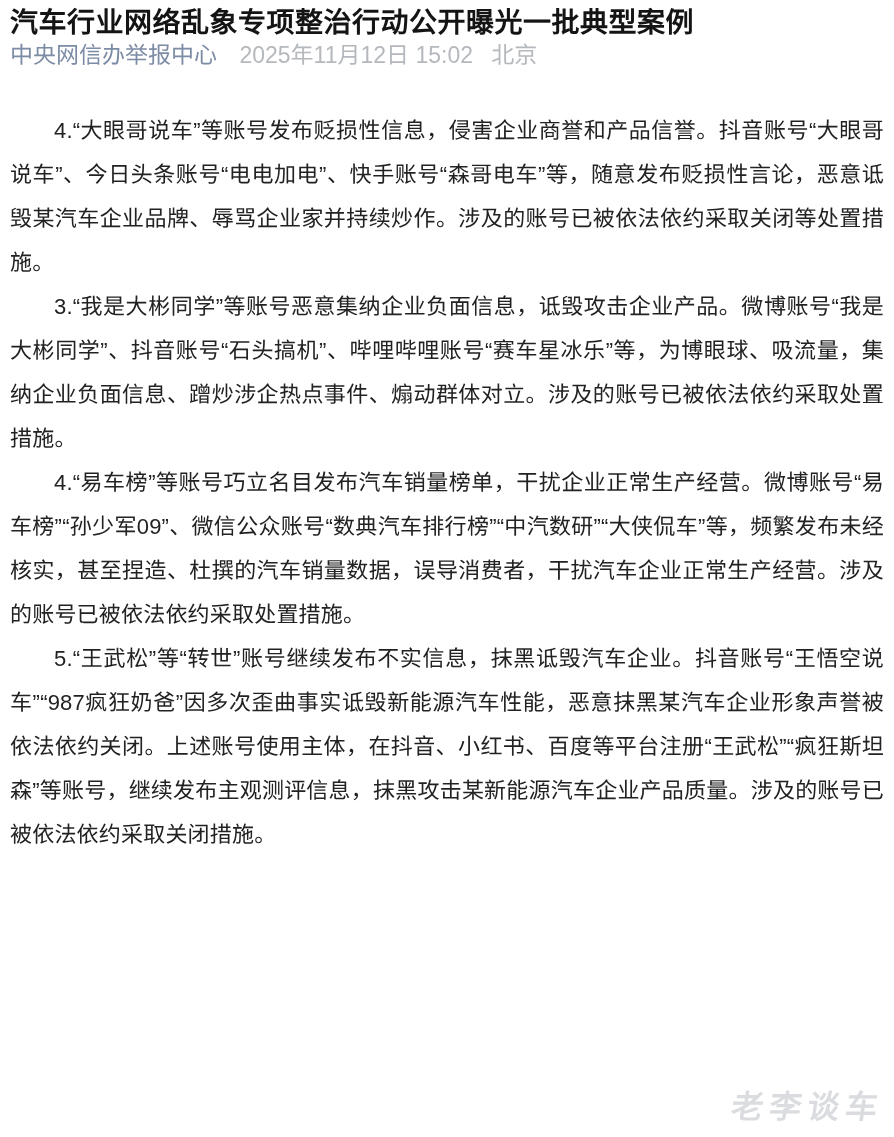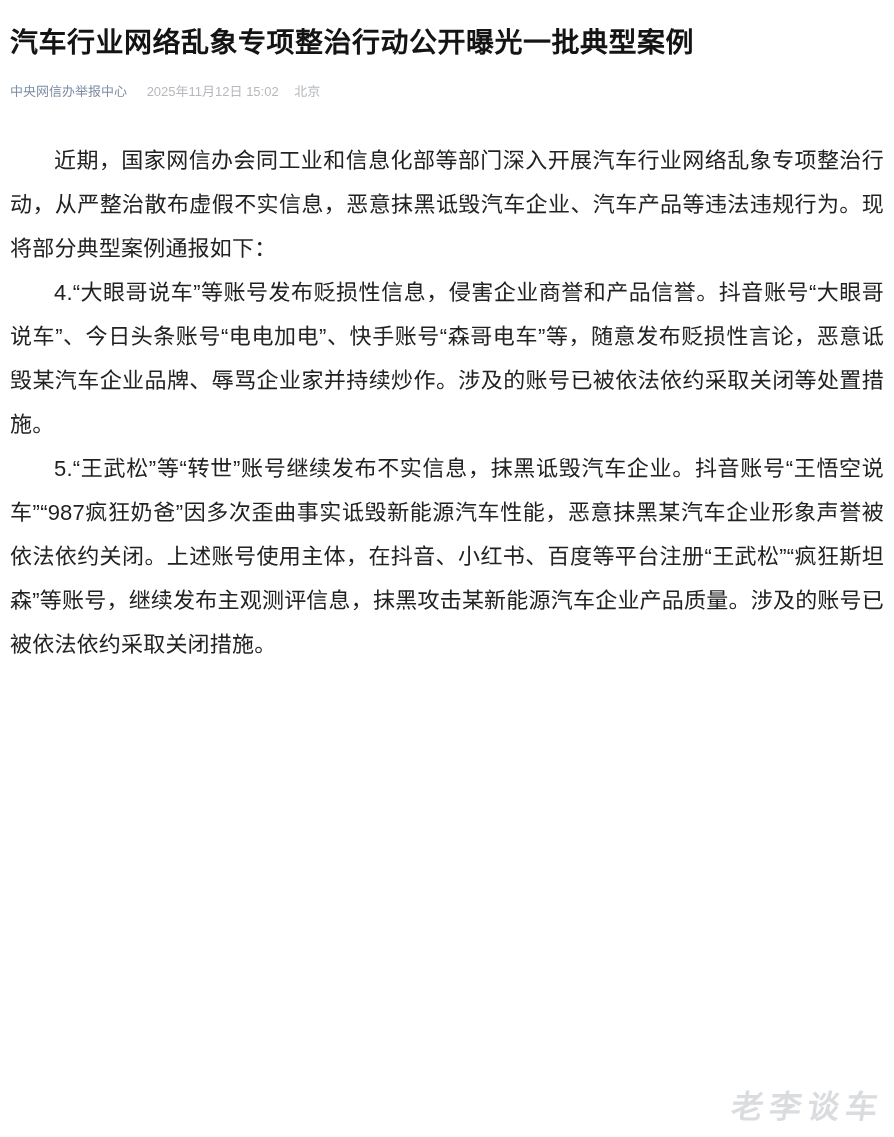--- a/index.html
+++ b/index.html
@@ -16,30 +16,29 @@
   .page {
     position: relative;
     box-sizing: border-box;
     width: 894px;
     height: 1137px;
     padding: 0 10px;
     background: #ffffff;
   }
   .article-title {
     margin: 0;
-    padding-top: 24px;
+    padding-top: 4px;
     font-size: 28px;
     line-height: 1.35;
     font-weight: 700;
     color: #141414;
     letter-spacing: 0.5px;
   }
   .byline {
-    margin-top: 22px;
-    font-size: 13px;
+    font-size: 23px;
     line-height: 1.2;
     color: #b5b8bc;
     white-space: nowrap;
   }
   .byline .author {
     color: #7d8ca5;
     margin-right: 16px;
     cursor: pointer;
   }
   .byline .date {
@@ -78,21 +77,22 @@
 
   <h1 class="article-title">汽车行业网络乱象专项整治行动公开曝光一批典型案例</h1>
 
   <div class="byline">
     <span class="author">中央网信办举报中心</span>
     <span class="date">2025年11月12日 15:02</span>
     <span class="location">北京</span>
   </div>
 
   <div class="content">
-    <p>近期，国家网信办会同工业和信息化部等部门深入开展汽车行业网络乱象专项整治行动，从严整治散布虚假不实信息，恶意抹黑诋毁汽车企业、汽车产品等违法违规行为。现将部分典型案例通报如下：</p>
     <p>4.“大眼哥说车”等账号发布贬损性信息，侵害企业商誉和产品信誉。抖音账号“大眼哥说车”、今日头条账号“电电加电”、快手账号“森哥电车”等，随意发布贬损性言论，恶意诋毁某汽车企业品牌、辱骂企业家并持续炒作。涉及的账号已被依法依约采取关闭等处置措施。</p>
+    <p>3.“我是大彬同学”等账号恶意集纳企业负面信息，诋毁攻击企业产品。微博账号“我是大彬同学”、抖音账号“石头搞机”、哔哩哔哩账号“赛车星冰乐”等，为博眼球、吸流量，集纳企业负面信息、蹭炒涉企热点事件、煽动群体对立。涉及的账号已被依法依约采取处置措施。</p>
+    <p>4.“易车榜”等账号巧立名目发布汽车销量榜单，干扰企业正常生产经营。微博账号“易车榜”“孙少军09”、微信公众账号“数典汽车排行榜”“中汽数研”“大侠侃车”等，频繁发布未经核实，甚至捏造、杜撰的汽车销量数据，误导消费者，干扰汽车企业正常生产经营。涉及的账号已被依法依约采取处置措施。</p>
     <p>5.“王武松”等“转世”账号继续发布不实信息，抹黑诋毁汽车企业。抖音账号“王悟空说车”“987疯狂奶爸”因多次歪曲事实诋毁新能源汽车性能，恶意抹黑某汽车企业形象声誉被依法依约关闭。上述账号使用主体，在抖音、小红书、百度等平台注册“王武松”“疯狂斯坦森”等账号，继续发布主观测评信息，抹黑攻击某新能源汽车企业产品质量。涉及的账号已被依法依约采取关闭措施。</p>
 
   </div>
 
   <div class="watermark">老李谈车</div>
 
 </div>
 
 </body></html>

